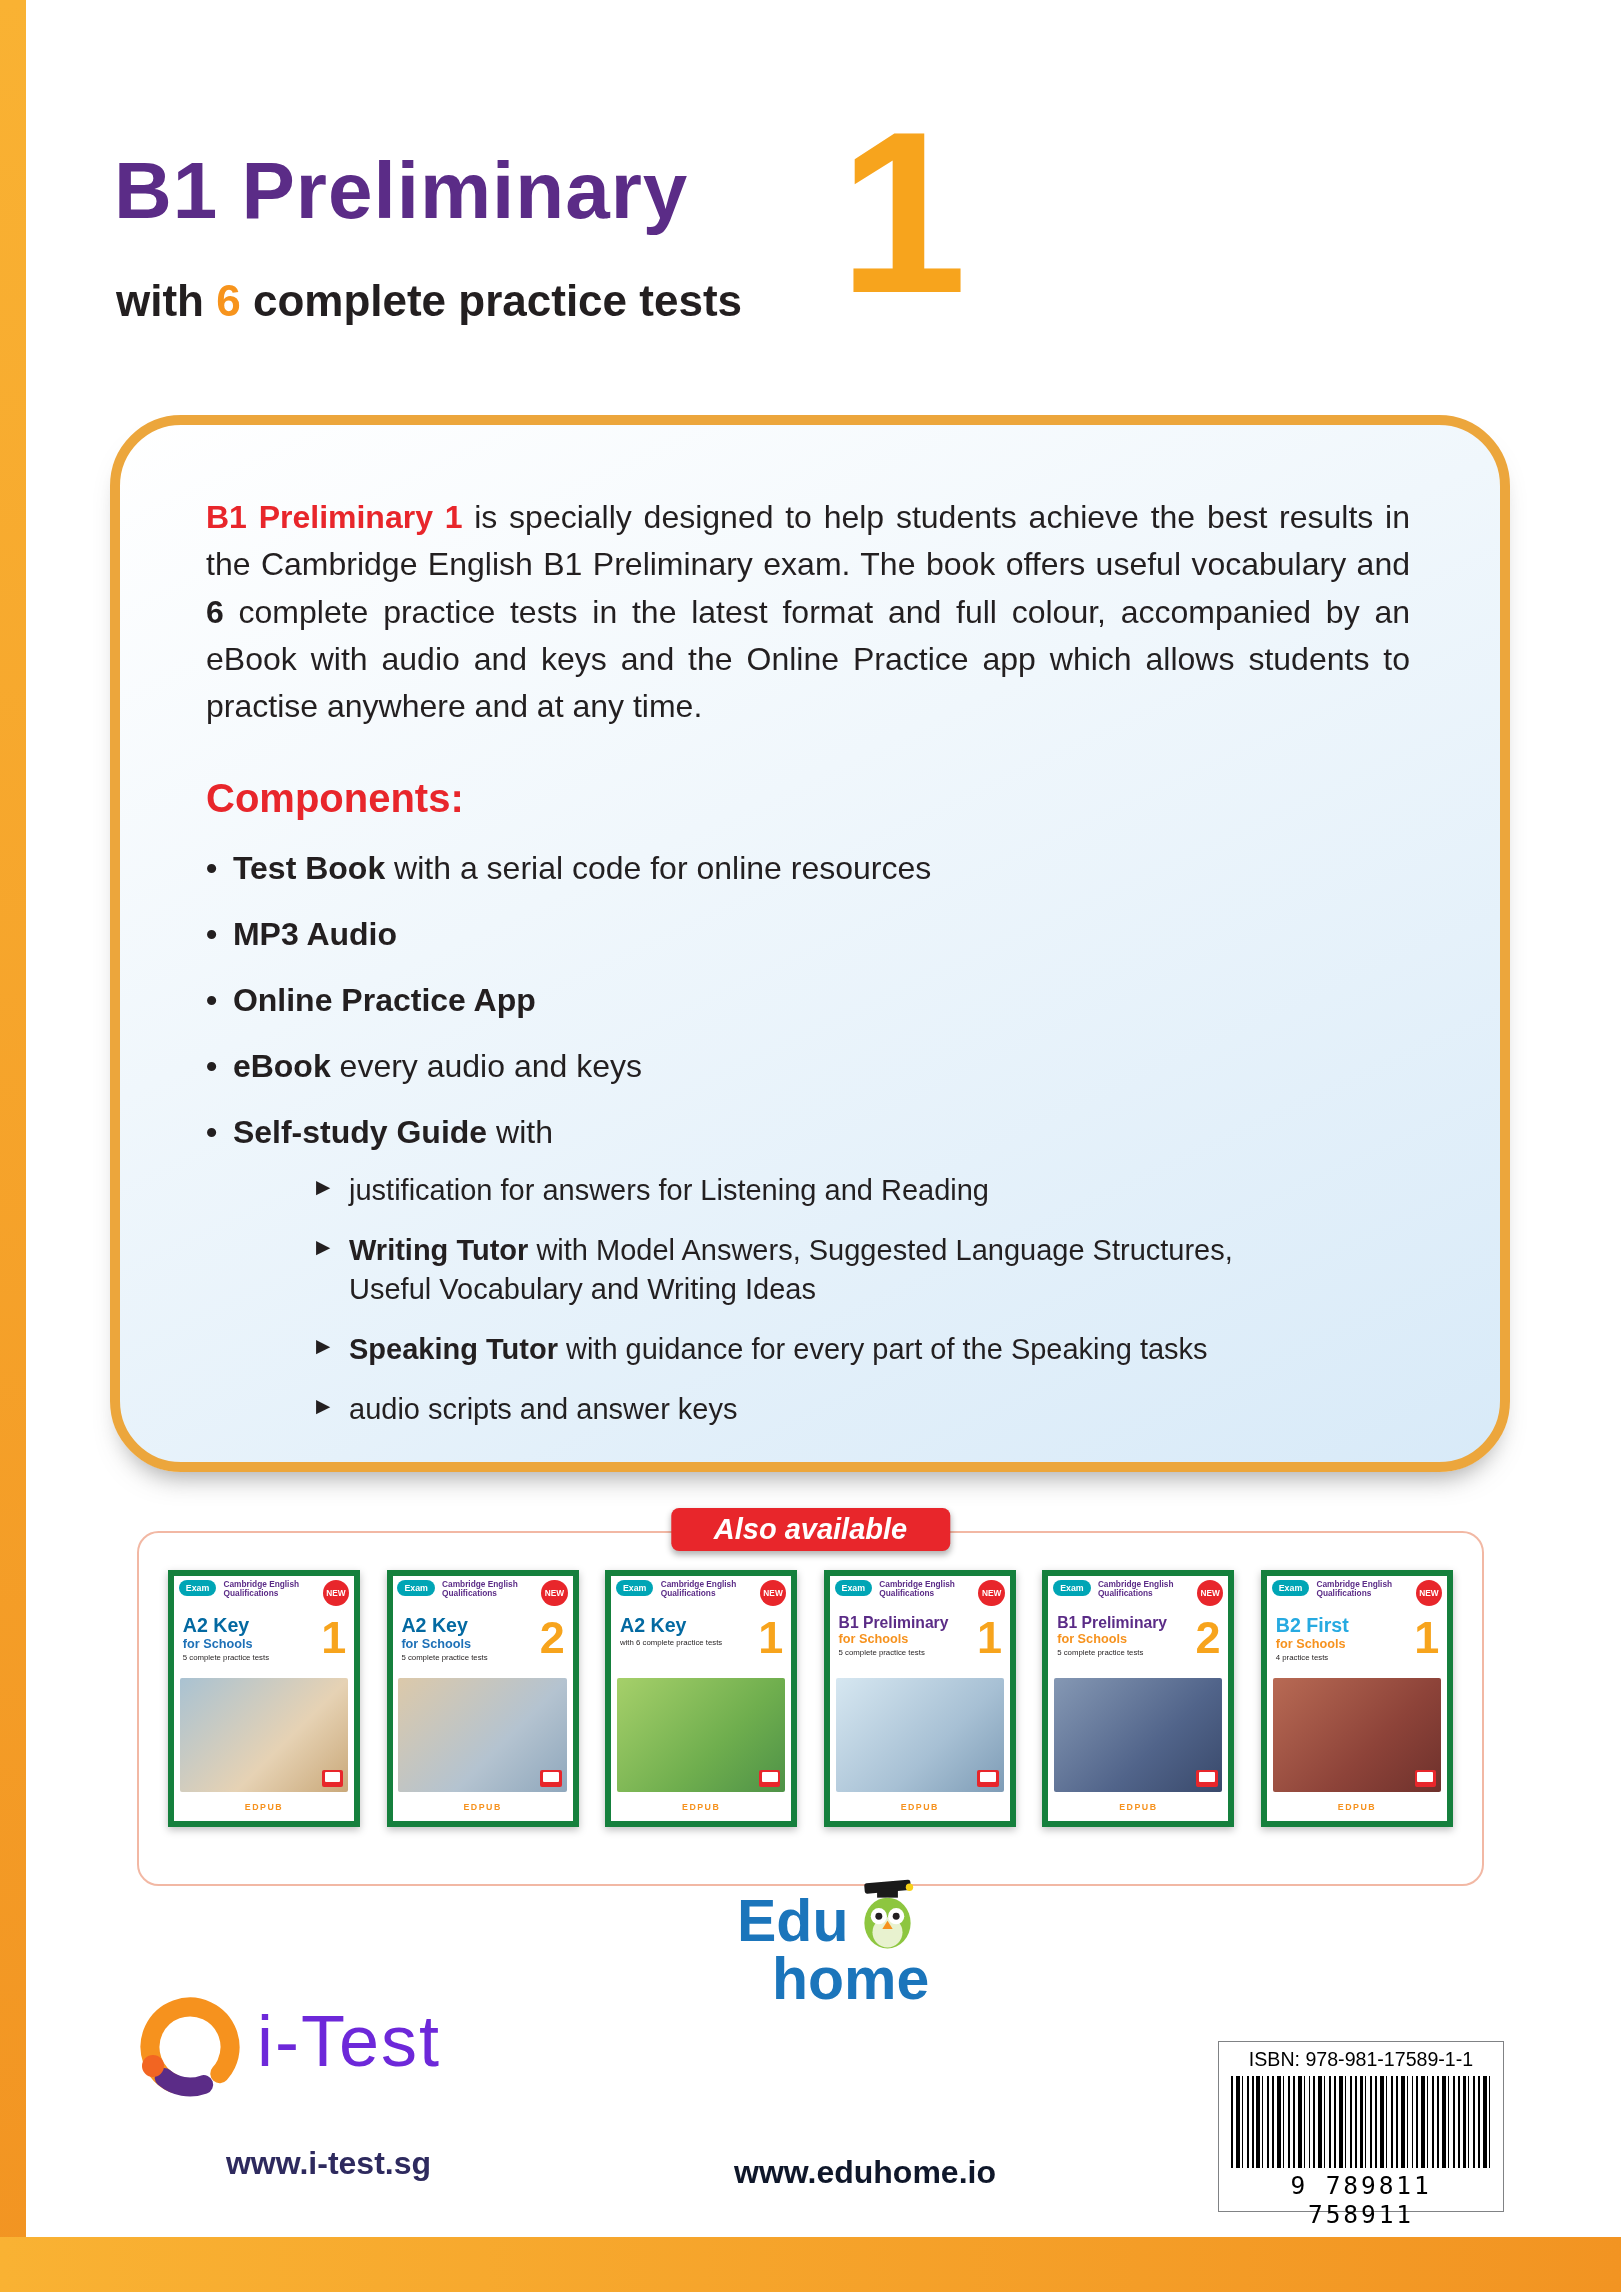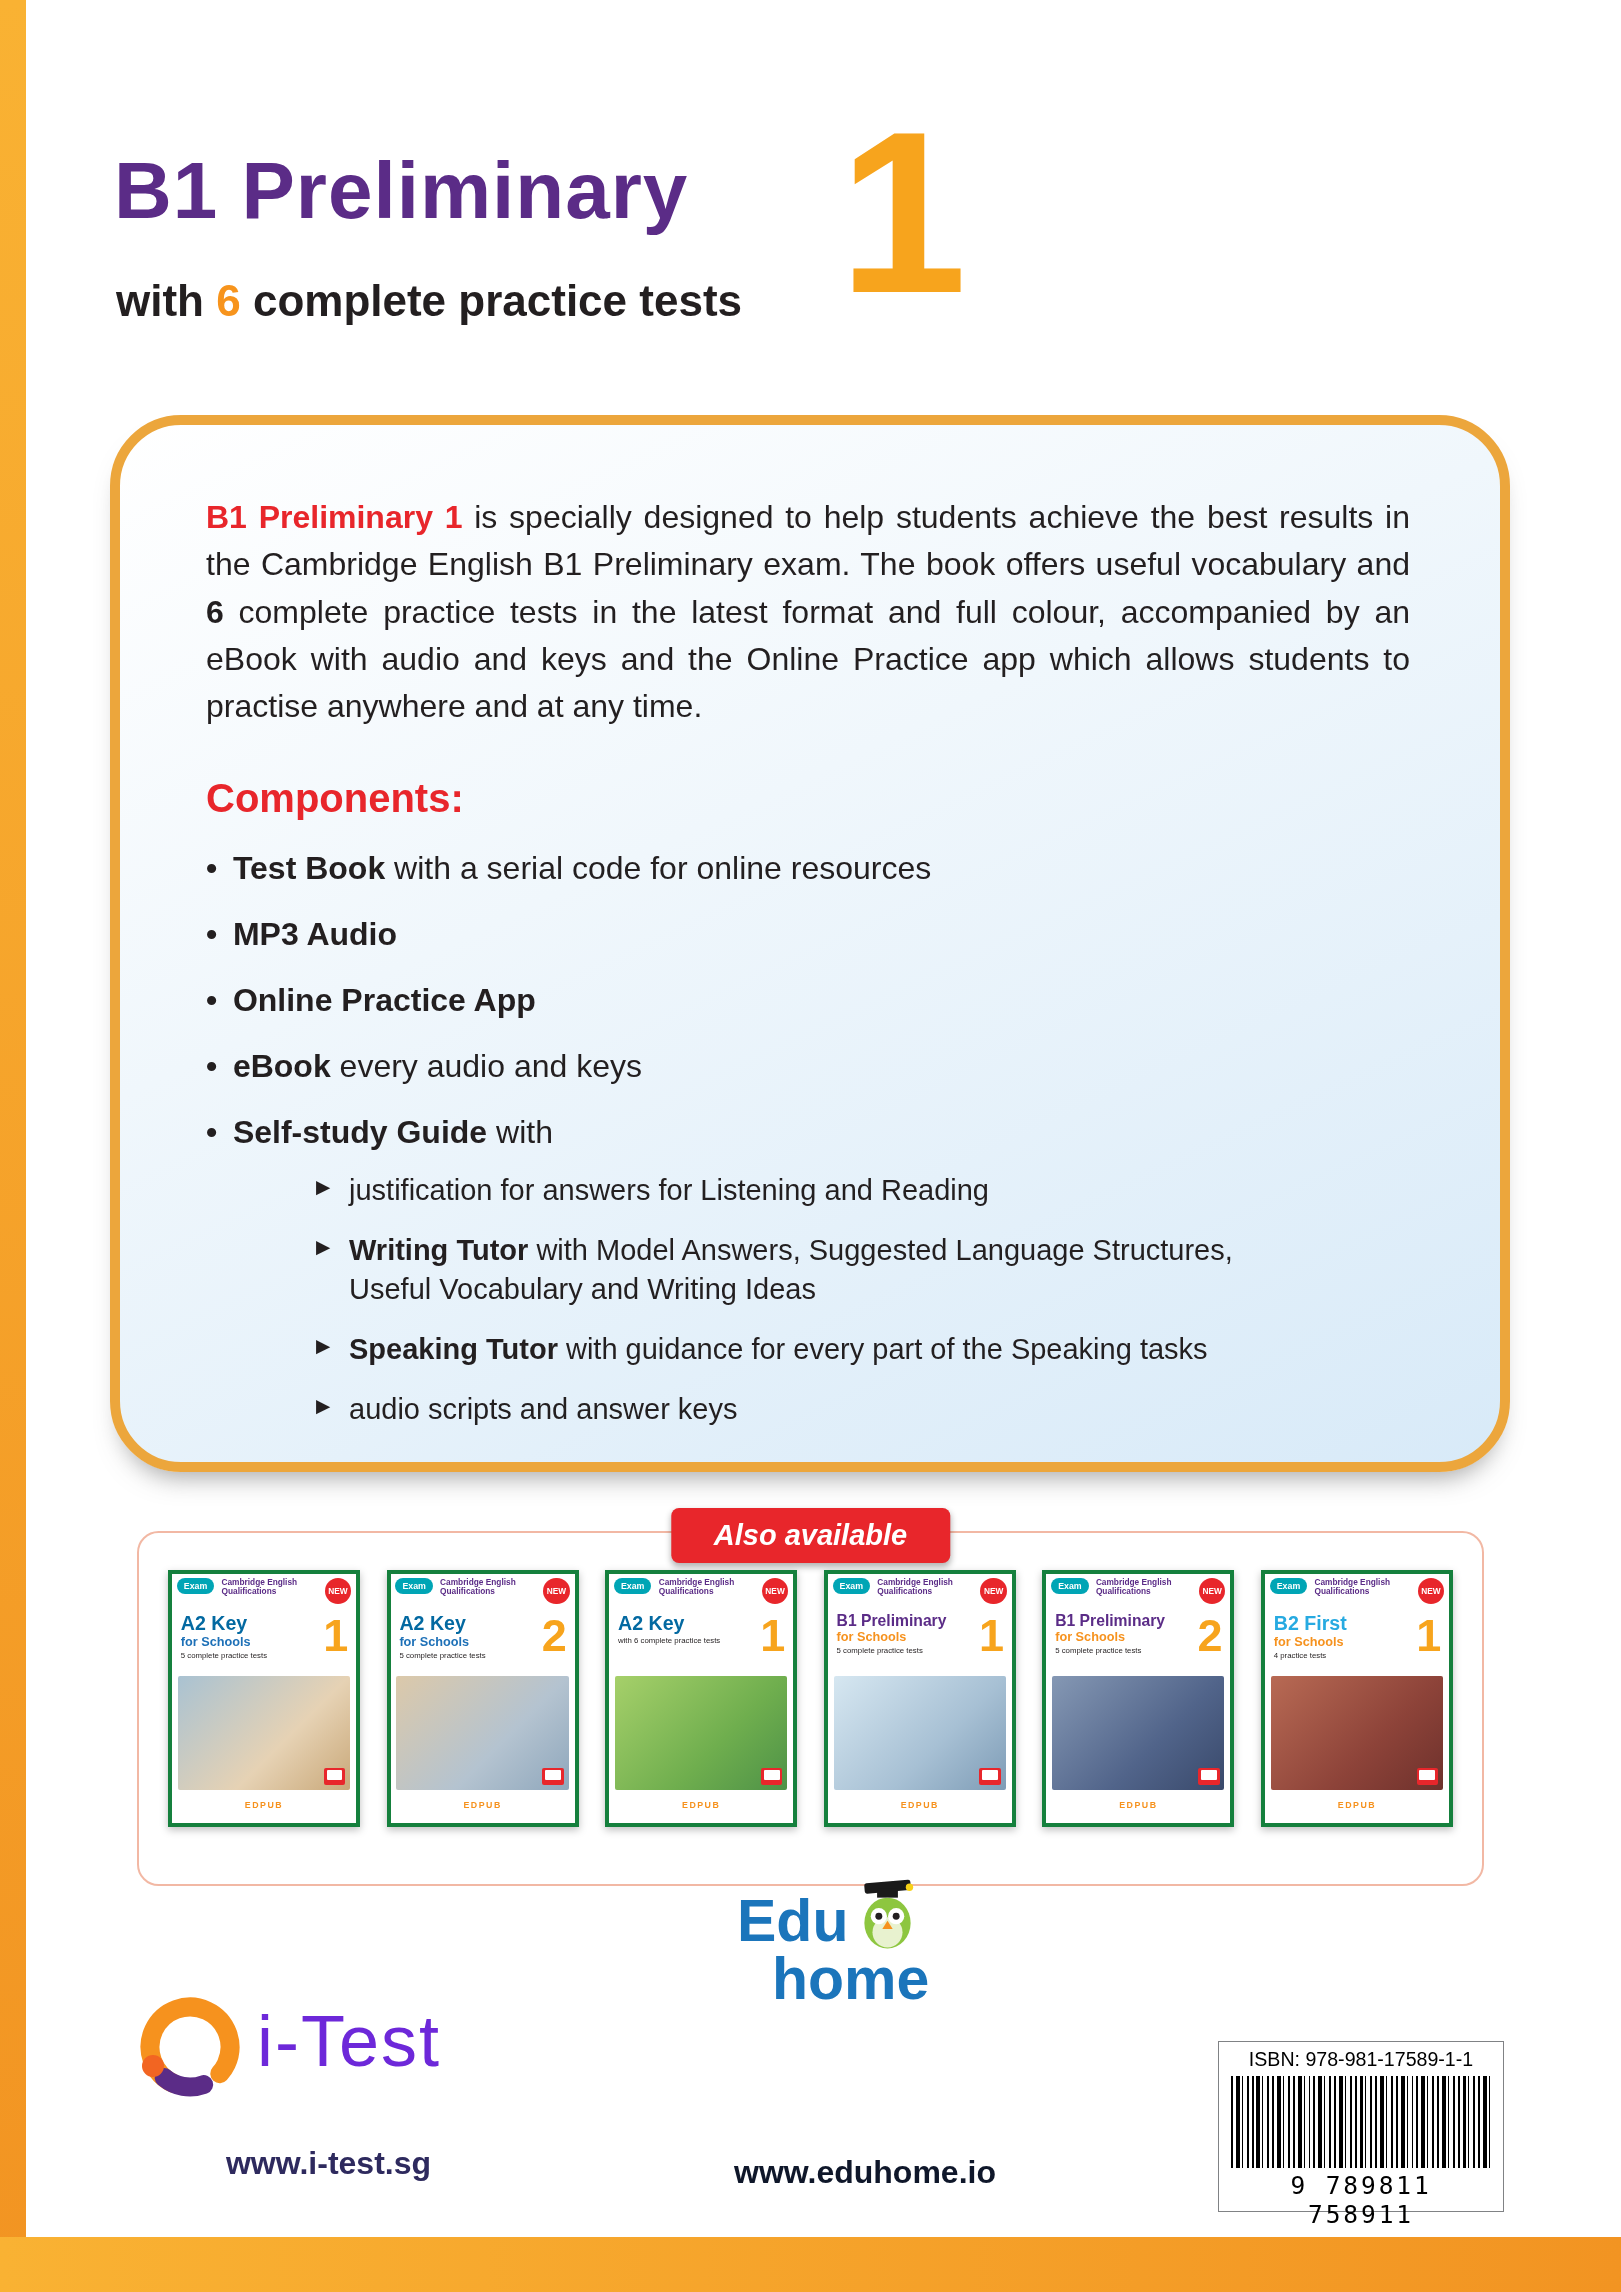--- a/index.html
+++ b/index.html
@@ -49,26 +49,26 @@
   .sub-item b { font-weight:bold; }
 
   
   .also-box {
     position:absolute; left:137px; top:1531px; width:1347px; height:355px;
     border:2.9px solid #f2b8a4; border-radius:21.6px; background:#ffffff;
   }
   .also-ribbon {
     position:absolute; left:50%; top:-25.5px; transform:translateX(-50%);
     background:#e8262b; color:#fff; font-weight:bold; font-style:italic;
-    font-size:29px; padding:11px 43px; border-radius:7.8px;
+    font-size:29px; padding:5px 43px; border-radius:7.8px;
     box-shadow:0 3.9px 5.9px rgba(0,0,0,.3); white-space:nowrap;
   }
   .books { position:absolute; left:29px; right:29px; top:37px;
            display:flex; justify-content:space-between; }
-  .book { width:192px; height:257px; background:#fff; border:4px solid #15803d;
+  .book { width:192px; height:257px; background:#fff; border:6px solid #15803d;
           box-shadow:0 2.9px 7.8px rgba(0,0,0,.25); position:relative; overflow:hidden; }
   .book-top { position:relative; height:37px; padding:3.9px 4.9px 0 4.9px; }
   .exam-pill { display:inline-block; vertical-align:top; background:#00a5b5; color:#fff;
                font-size:8.8px; font-weight:bold; padding:2.9px 6.9px; border-radius:8.8px; }
   .qual { display:inline-block; vertical-align:top; width:98px; margin-left:2.9px;
           font-size:8.3px; line-height:1.15; font-weight:bold; color:#5b2c87; }
   .new-badge { position:absolute; right:4.9px; top:3.9px; width:26.5px; height:26.5px; border-radius:50%;
                background:#e8262b; color:#fff; font-size:8.3px; font-weight:bold;
                display:flex; align-items:center; justify-content:center; }
   .book-title-area { position:relative; height:65px; padding:2px 7.8px 0 8.8px; }

